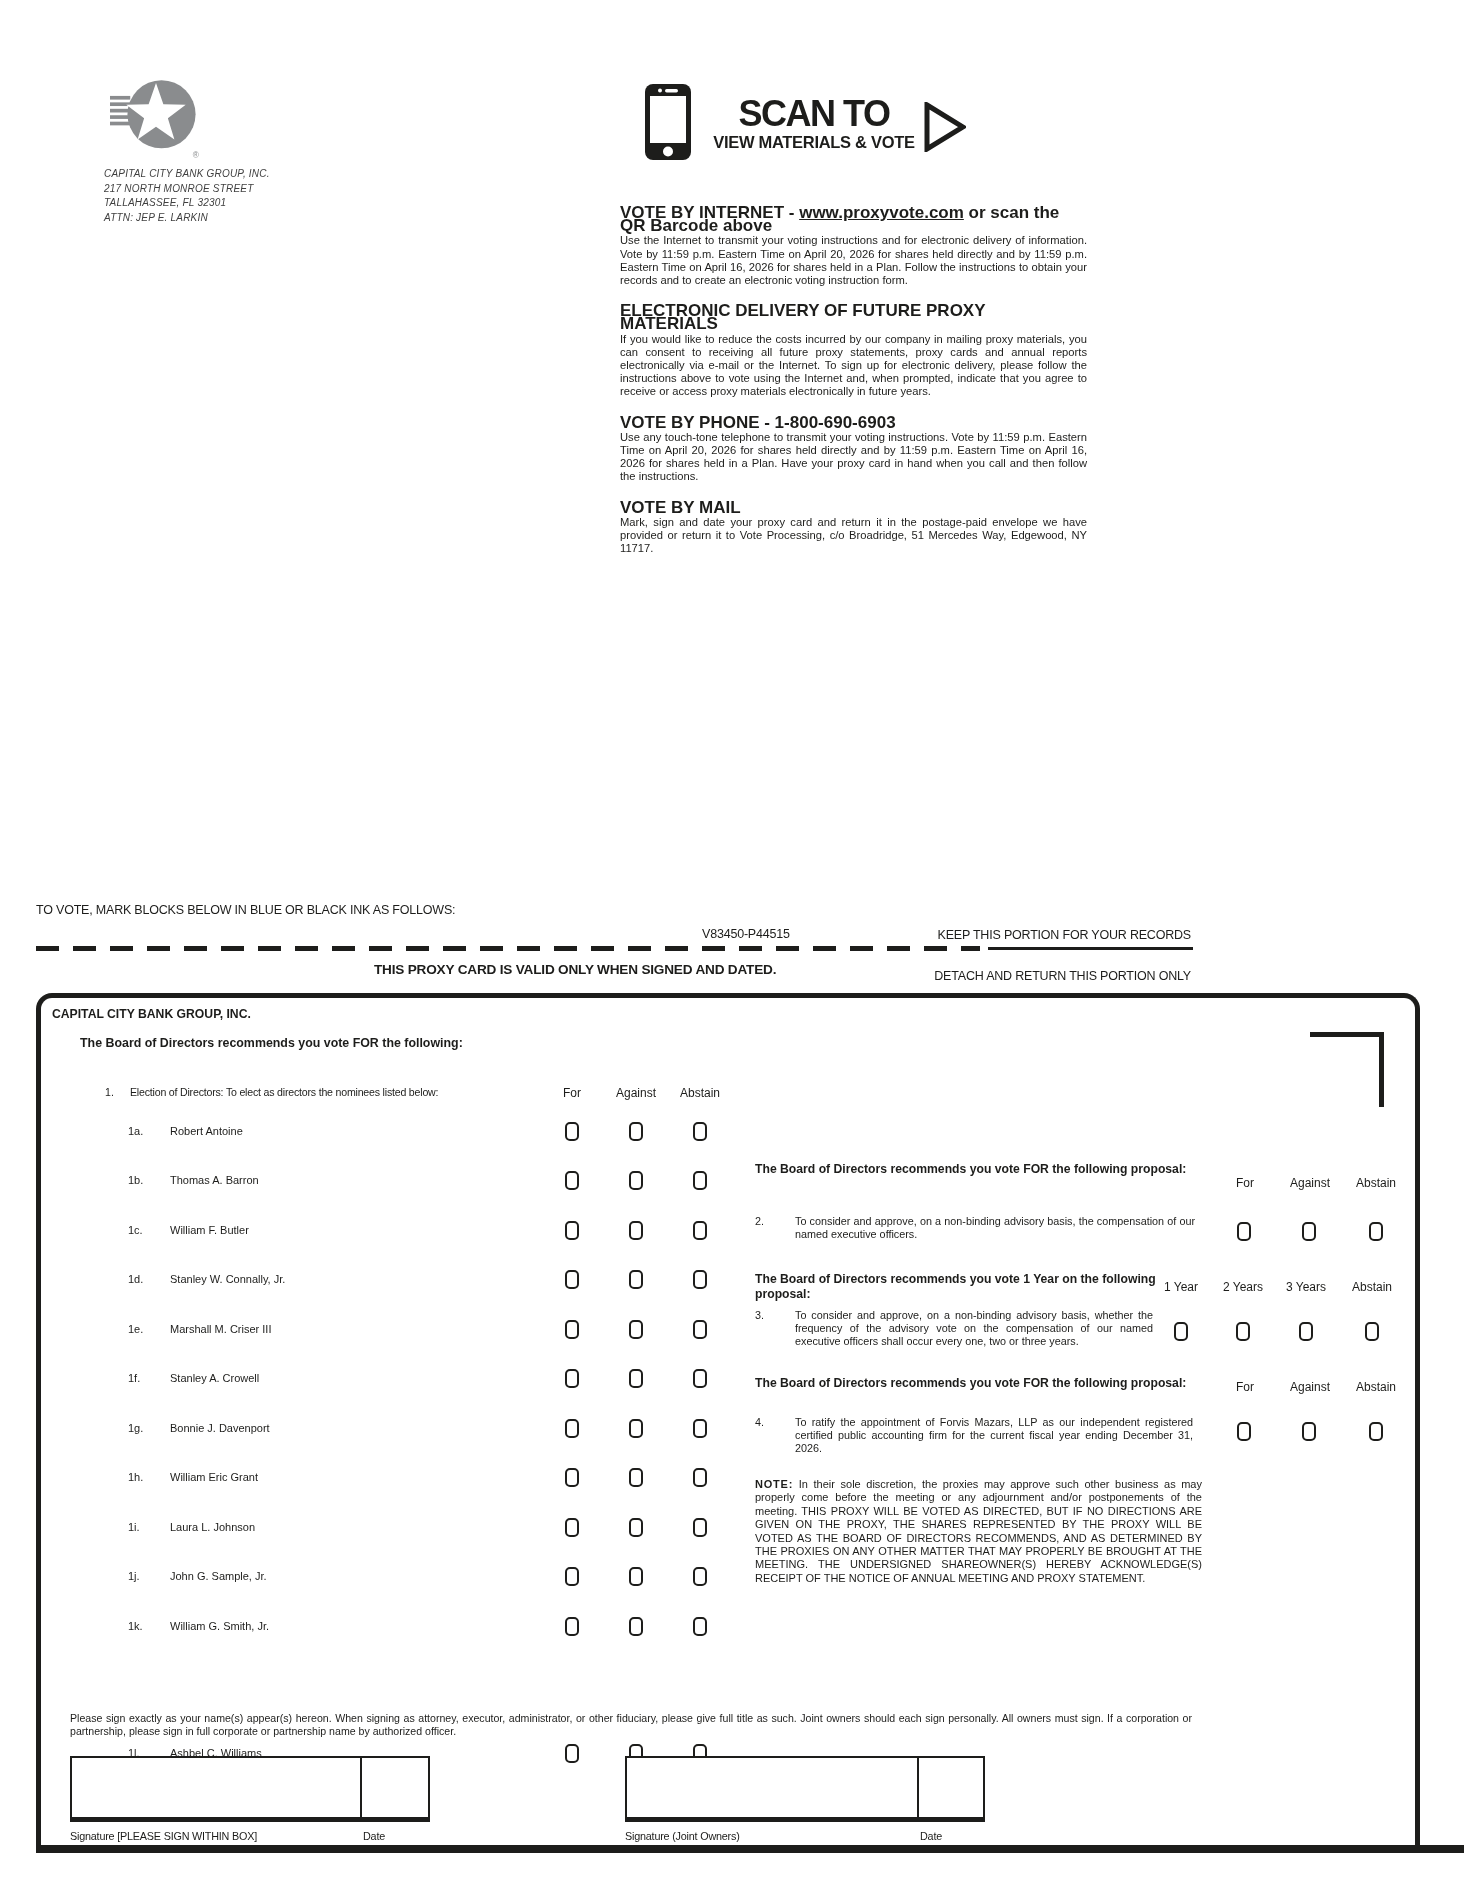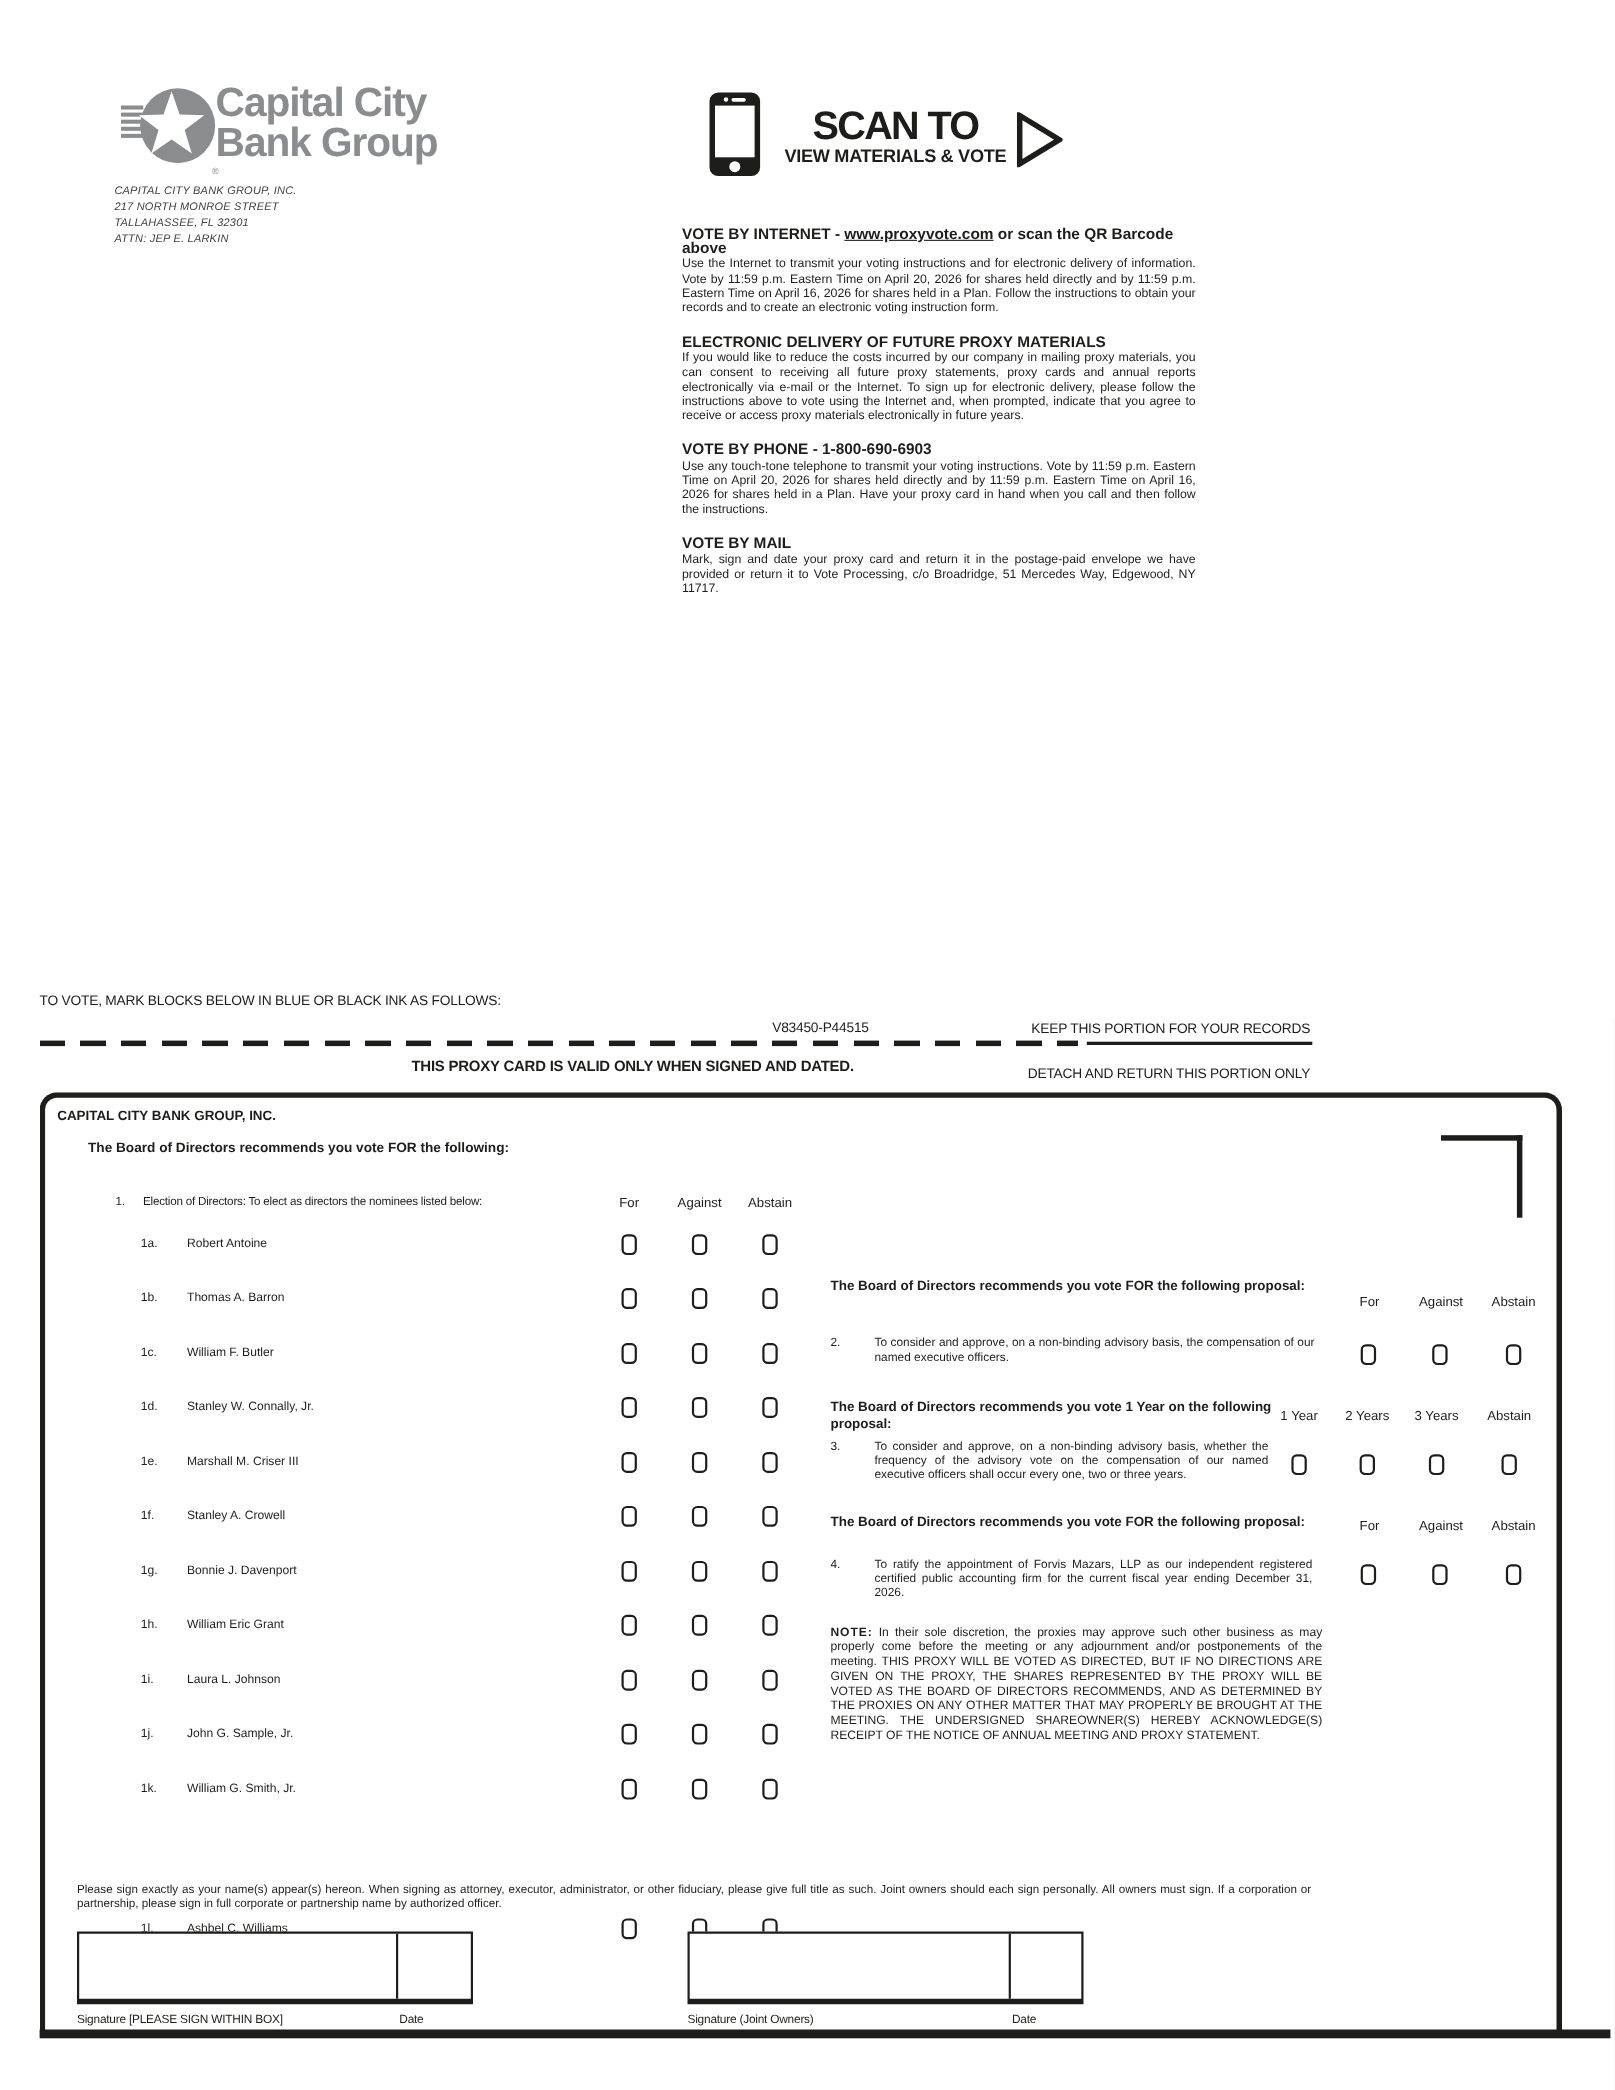--- a/index.html
+++ b/index.html
@@ -11,21 +11,21 @@
   .logo-text{position:absolute;left:196px;top:74px;font-size:37px;font-weight:bold;
              color:#8a8c8e;line-height:37px;letter-spacing:-1px;}
   .addr{position:absolute;left:104px;top:167px;font-size:10px;font-style:italic;
         color:#3f3f3f;line-height:14.5px;letter-spacing:.2px;}
   
   .scan{position:absolute;left:702px;top:95px;width:224px;text-align:center;}
   .scan .t1{font-size:36px;font-weight:bold;letter-spacing:-1.5px;line-height:38px;}
   .scan .t2{font-size:16.5px;font-weight:bold;letter-spacing:-.3px;line-height:18px;}
   
   .instr{position:absolute;left:620px;top:206px;width:467px;font-size:11.2px;line-height:13.2px;}
-  .instr h4{margin:0;font-size:14px;line-height:13.2px;}
+  .instr h4{margin:0;font-size:17px;line-height:13.2px;}
   .instr p{margin:2px 0 17px 0;text-align:justify;}
   .lnk{text-decoration:underline;font-weight:bold;}
   
   .dash{position:absolute;left:36px;top:946px;width:944px;height:5px;
         background:repeating-linear-gradient(90deg,#1d1d1b 0 23px,transparent 23px 37px);}
   .solidseg{position:absolute;left:988px;top:947px;width:205px;height:3px;background:#1d1d1b;}
   .sep-txt{font-size:12.5px;letter-spacing:-.2px;}
   
   .card{position:absolute;left:36px;top:993px;width:1374px;height:850px;
         border:5px solid #1d1d1b;border-bottom:none;border-radius:16px 16px 0 0;background:#fff;}
@@ -65,24 +65,20 @@
         <rect x="0" y="33" width="26" height="4"></rect>
         <rect x="0" y="40" width="28" height="4"></rect>
         <rect x="0" y="47" width="26" height="4"></rect>
         <rect x="0" y="54" width="22" height="4"></rect>
         <circle cx="56" cy="46" r="37"></circle>
       </g>
       <polygon fill="#ffffff" points="50,12 58,35 82.3,35.5 62.9,50.2 70,73.5 50,59.6 30,73.5 37.1,50.2 17.7,35.5 42,35"></polygon>
       <text x="90" y="94" font-size="9" fill="#8a8c8e">®</text>
     </svg>
   </div>
-  <div class="logo-text">
-    <div>Capital City</div>
-    <div>Bank Group</div>
-  </div>
   <div class="addr">
     <div>CAPITAL CITY BANK GROUP, INC.</div>
     <div>217 NORTH MONROE STREET</div>
     <div>TALLAHASSEE, FL 32301</div>
     <div>ATTN: JEP E. LARKIN</div>
   </div>
 
   <div class="abs" style="left:644px;top:83px;">
     <svg width="48" height="78" viewBox="0 0 48 78">
       <rect x="1" y="1" width="46" height="76" rx="8" fill="#1d1d1b"></rect>

